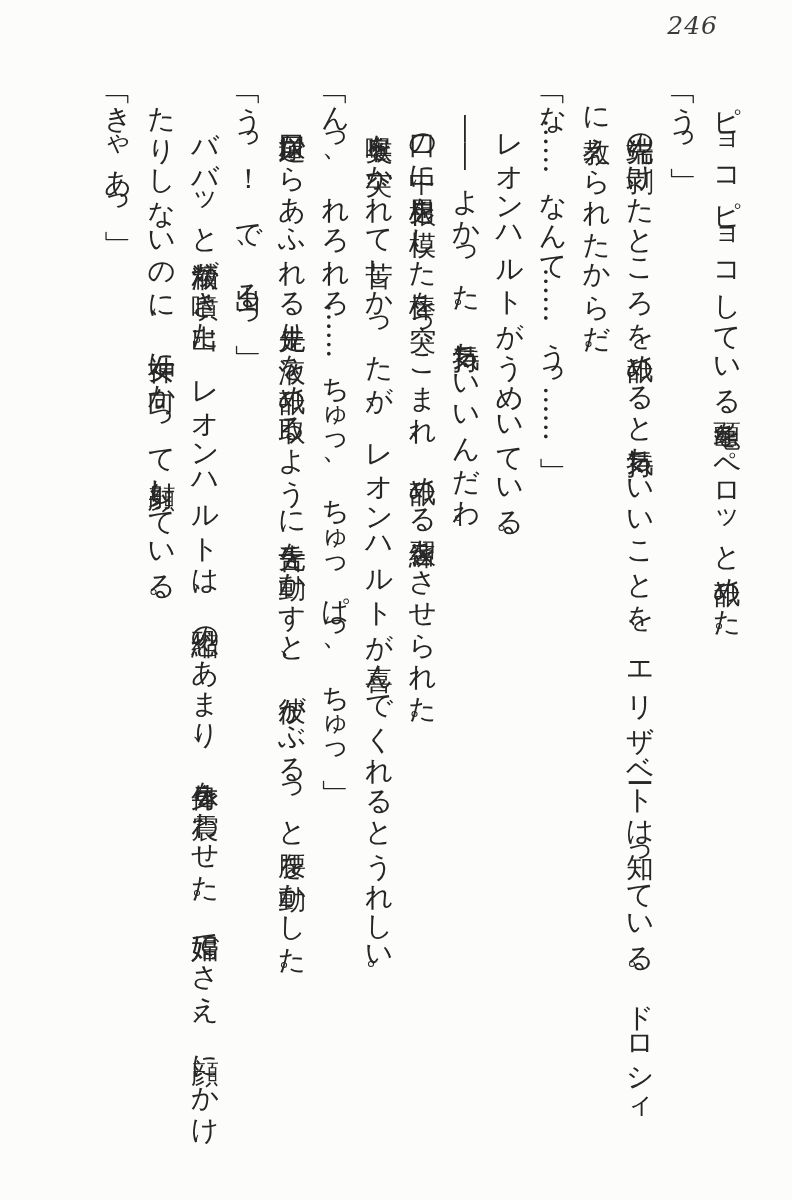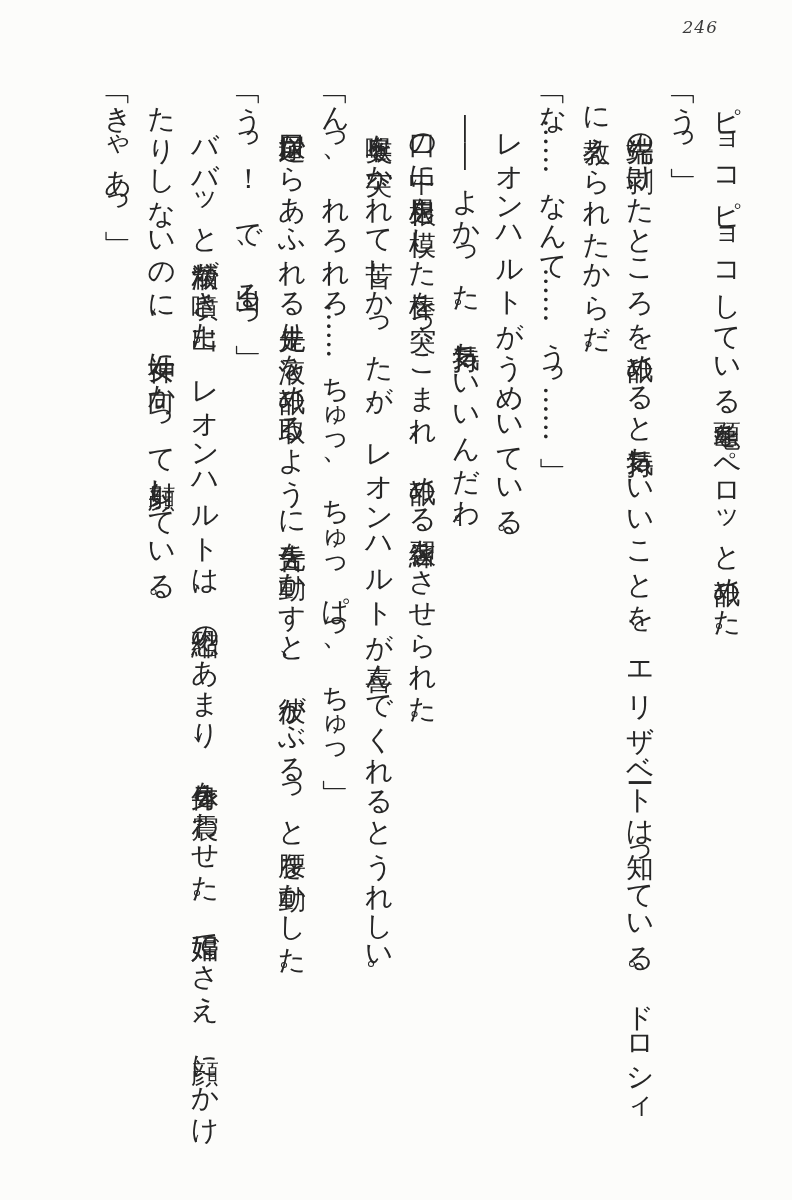--- a/index.html
+++ b/index.html
@@ -13,23 +13,23 @@
     position: relative;
     overflow: hidden;
     font-family: "DejaVu Serif", "Liberation Serif", serif;
   }
   .page {
     position: absolute;
     inset: 0;
   }
   .page-number {
     position: absolute;
-    top: 17px;
+    top: 11px;
     right: 74px;
-    font-size: 17px;
+    font-size: 25px;
     font-style: italic;
     letter-spacing: 1px;
     color: #3b3b3b;
   }
   .text-block {
     position: absolute;
     top: 87px;
     right: 43px;
     height: 1045px;
     writing-mode: vertical-rl;

